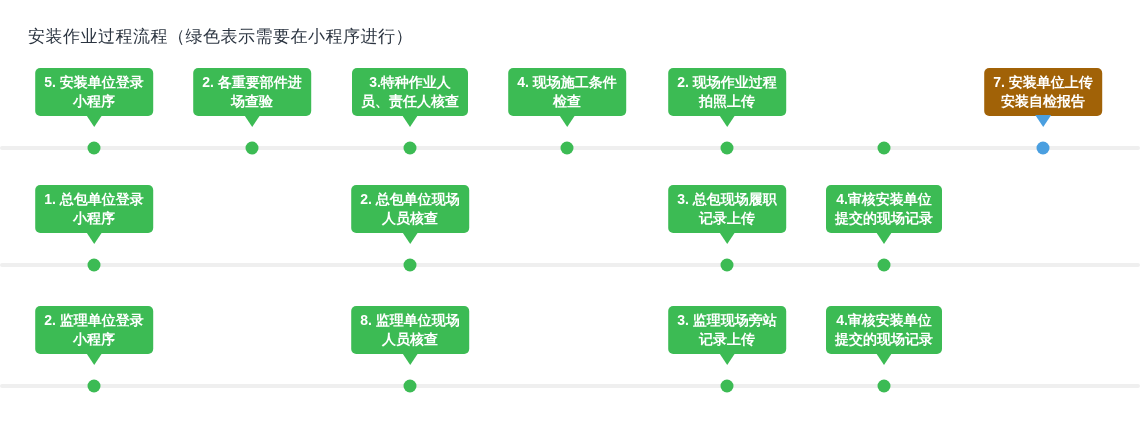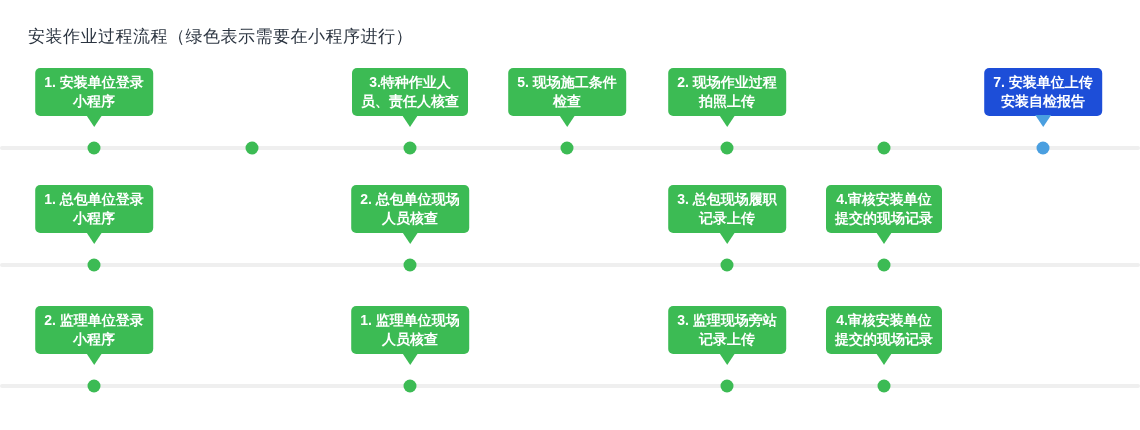--- a/index.html
+++ b/index.html
@@ -6,21 +6,21 @@
   .canvas{position:relative;width:1140px;height:430px;background:#ffffff;overflow:hidden;
           font-family:"Liberation Sans","DejaVu Sans",sans-serif;}
   .title{position:absolute;left:28px;top:17px;font-size:17px;font-weight:400;
          color:#2b3440;letter-spacing:.5px;white-space:nowrap;margin-top:8px;}
   .track{position:absolute;left:0;right:0;height:4px;background:#efefef;border-radius:2px;}
   .badge{position:absolute;transform:translateX(-50%);box-sizing:border-box;
          min-height:48px;padding:5px 9px;border-radius:5px;
          display:flex;flex-direction:column;justify-content:center;align-items:center;
          color:#ffffff;font-size:14px;font-weight:bold;line-height:19px;white-space:nowrap;}
   .badge.green{background:#3cbb54;}
-  .badge.blue{background:#1d4ed8;}
+  .badge.blue{background:#a16207;}
   .badge .bl:empty{display:none;}
   .tail{position:absolute;bottom:-11px;left:50%;transform:translateX(-50%);
         width:0;height:0;border-left:8px solid transparent;border-right:8px solid transparent;}
   .green .tail{border-top:12px solid #3cbb54;}
   .blue .tail{border-top:12px solid #4a9fe0;}
   .dot{position:absolute;width:13px;height:13px;border-radius:50%;
        transform:translate(-50%,-50%);}
   .dot.green{background:#3cbb54;}
   .dot.blue{background:#4a9fe0;}
 </style>
@@ -31,31 +31,36 @@
 
   <div class="title">安装作业过程流程（绿色表示需要在小程序进行）</div>
 
   <div class="track" style="top:146px"></div>
 
   <div class="track" style="top:263px"></div>
 
   <div class="track" style="top:384px"></div>
 
   <div class="badge green" style="left:94px;top:68px">
-    <div class="bl">1. 安装单位登录</div>
+    <div class="bl">5. 安装单位登录</div>
     <div class="bl">小程序</div>
+    <span class="tail"></span>
+  </div>
+  <div class="badge green" style="left:252px;top:68px">
+    <div class="bl">2. 各重要部件进</div>
+    <div class="bl">场查验</div>
     <span class="tail"></span>
   </div>
   <div class="badge green" style="left:410px;top:68px">
     <div class="bl">3.特种作业人</div>
     <div class="bl">员、责任人核查</div>
     <span class="tail"></span>
   </div>
   <div class="badge green" style="left:567px;top:68px">
-    <div class="bl">5. 现场施工条件</div>
+    <div class="bl">4. 现场施工条件</div>
     <div class="bl">检查</div>
     <span class="tail"></span>
   </div>
   <div class="badge green" style="left:727px;top:68px">
     <div class="bl">2. 现场作业过程</div>
     <div class="bl">拍照上传</div>
     <span class="tail"></span>
   </div>
   <div class="badge blue" style="left:1043px;top:68px">
     <div class="bl">7. 安装单位上传</div>
@@ -96,21 +101,21 @@
   <span class="dot green" style="left:410px;top:265px"></span>
   <span class="dot green" style="left:727px;top:265px"></span>
   <span class="dot green" style="left:884px;top:265px"></span>
 
   <div class="badge green" style="left:94px;top:306px">
     <div class="bl">2. 监理单位登录</div>
     <div class="bl">小程序</div>
     <span class="tail"></span>
   </div>
   <div class="badge green" style="left:410px;top:306px">
-    <div class="bl">1. 监理单位现场</div>
+    <div class="bl">8. 监理单位现场</div>
     <div class="bl">人员核查</div>
     <span class="tail"></span>
   </div>
   <div class="badge green" style="left:727px;top:306px">
     <div class="bl">3. 监理现场旁站</div>
     <div class="bl">记录上传</div>
     <span class="tail"></span>
   </div>
   <div class="badge green" style="left:884px;top:306px">
     <div class="bl">4.审核安装单位</div>

